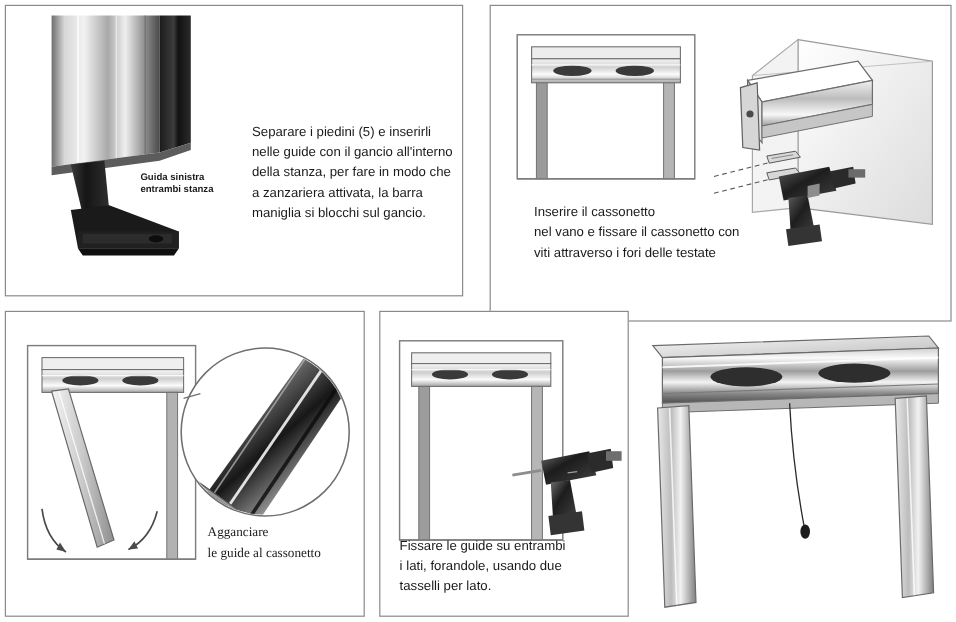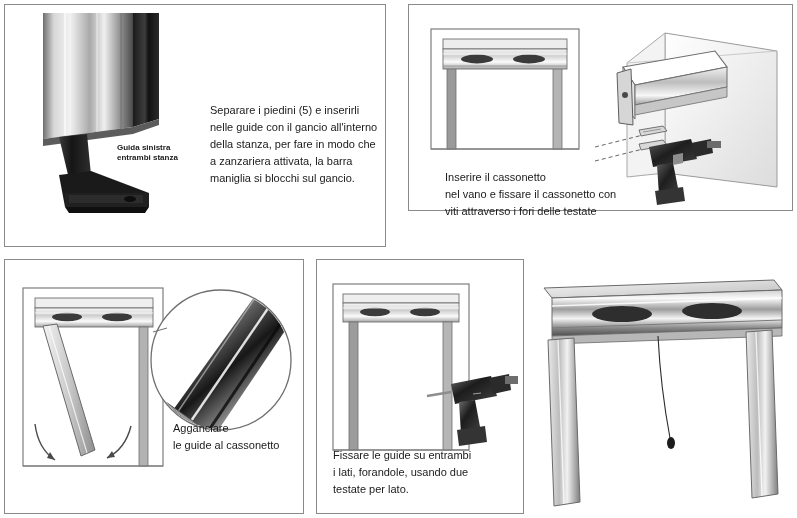--- a/index.html
+++ b/index.html
@@ -95,21 +95,21 @@
     <div class="caption-small" style="left:112px; top:138px;">Guida sinistra
 entrambi stanza</div>
 
     <div class="caption" style="left:205px; top:97px; width:175px;">Separare i piedini (5) e inserirli
 nelle guide con il gancio all'interno
 della stanza, per fare in modo che
 a zanzariera attivata, la barra
 maniglia si blocchi sul gancio.</div>
   </div>
 
-  <div class="panel" style="left:408px; top:4px; width:385px; height:207px;">
+  <div class="panel" style="left:408px; top:4px; width:385px; height:264px;">
 
     <div class="fig" style="left:10px; top:8px;">
       <svg width="180" height="150" viewBox="0 0 180 150">
         <defs>
           <linearGradient id="p2box" x1="0" y1="0" x2="0" y2="1">
             <stop offset="0" stop-color="#f4f4f4"></stop>
             <stop offset="0.35" stop-color="#d2d2d2"></stop>
             <stop offset="0.65" stop-color="#fbfbfb"></stop>
             <stop offset="1" stop-color="#a8a8a8"></stop>
           </linearGradient>
@@ -240,21 +240,21 @@
           <line x1="162" y1="142" x2="246" y2="18" stroke="#bdbdbd" stroke-width="1.4" opacity="0.7"></line>
 
           <polygon points="150,126 184,150 172,164 142,140" fill="#9a9a9a" stroke="#4f4f4f" stroke-width="1"></polygon>
           <polygon points="146,150 166,164 162,172 142,158" fill="#6f6f6f"></polygon>
         </g>
 
         <line x1="140" y1="58" x2="154" y2="54" stroke="#6f6f6f" stroke-width="1"></line>
       </svg>
     </div>
 
-    <div class="caption" style="left:168px; top:160px; width:125px;">Agganciare
+    <div class="caption" style="left:168px; top:176px; width:125px;font-family:Liberation Serif, serif;">Agganciare
 le guide al cassonetto</div>
   </div>
 
   <div class="panel" style="left:316px; top:259px; width:208px; height:255px;">
 
     <div class="fig" style="left:6px; top:12px;">
       <svg width="198" height="180" viewBox="0 0 198 180">
         <defs>
           <linearGradient id="p4box" x1="0" y1="0" x2="0" y2="1">
             <stop offset="0" stop-color="#f6f6f6"></stop>
@@ -286,21 +286,21 @@
         <polygon points="136,130 152,128 158,160 138,162" fill="url(#p4drill)"></polygon>
         <polygon points="134,158 162,154 164,170 136,174" fill="#343434"></polygon>
 
         <line x1="128" y1="120" x2="104" y2="124" stroke="#8d8d8d" stroke-width="2.4"></line>
         <line x1="150" y1="122" x2="158" y2="121" stroke="#9e9e9e" stroke-width="1"></line>
       </svg>
     </div>
 
     <div class="caption" style="left:16px; top:187px; width:180px;">Fissare le guide su entrambi
 i lati, forandole, usando due
-testate per lato.</div>
+tasselli per lato.</div>
   </div>
 
   <div style="position:absolute; left:530px; top:266px; width:262px; height:248px;">
 
     <div class="fig" style="left:0px; top:0px;">
       <svg width="262" height="248" viewBox="0 0 262 248">
         <defs>
           <linearGradient id="p5head" x1="0" y1="0" x2="0" y2="1">
             <stop offset="0" stop-color="#cfcfcf"></stop>
             <stop offset="0.18" stop-color="#fafafa"></stop>

